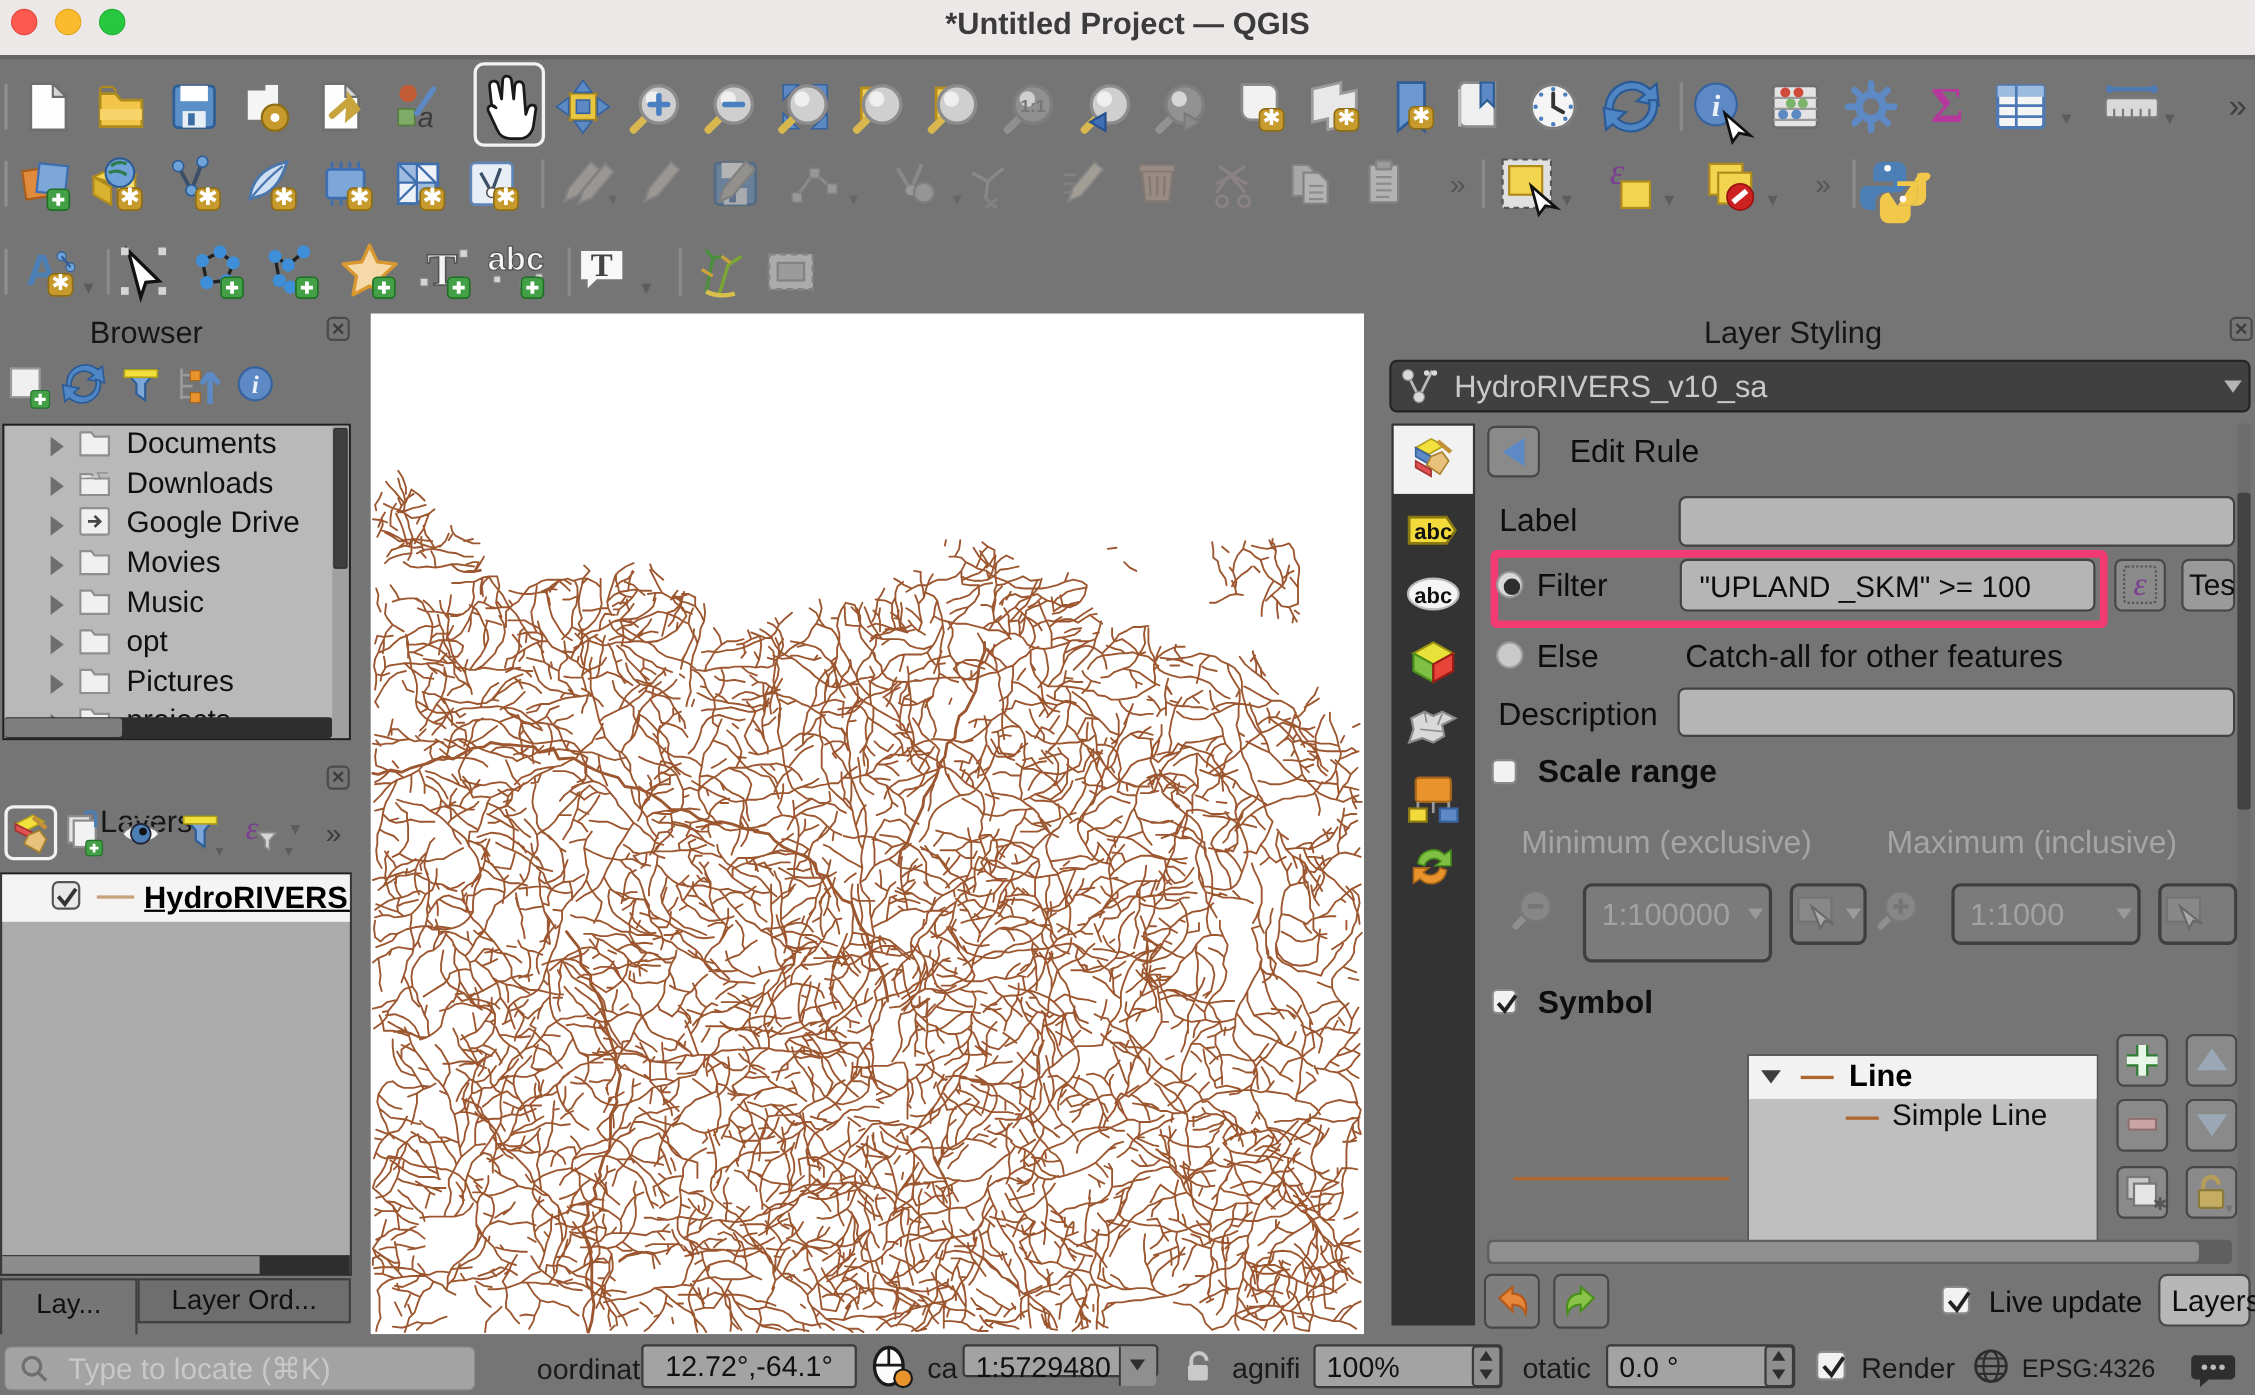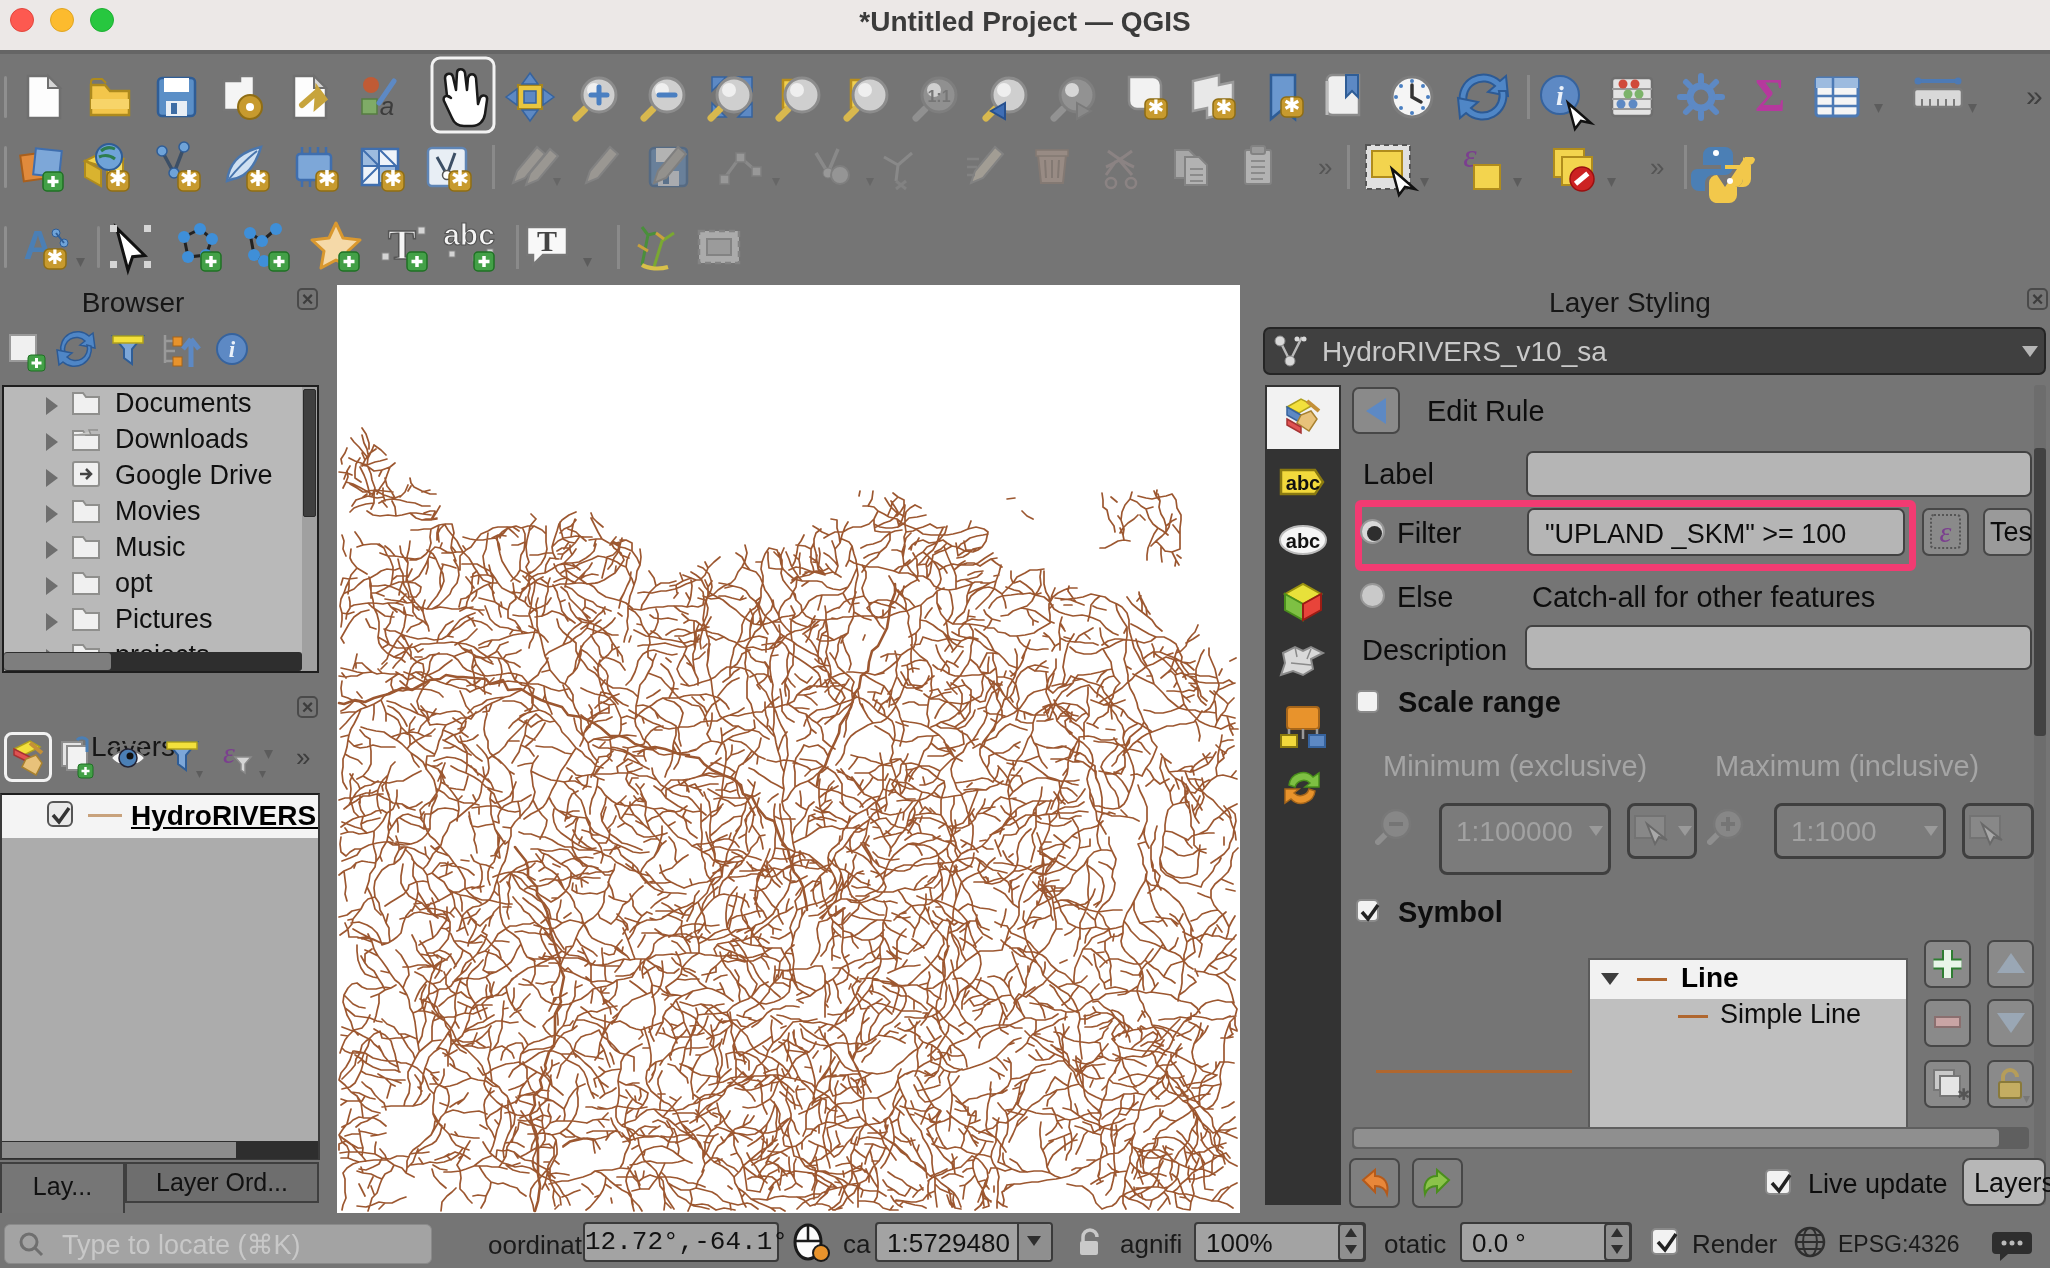--- a/index.html
+++ b/index.html
@@ -791,29 +791,29 @@
 <div class="abs" style="left:1974px;top:1168px;font-size:27px;color:#0d0d0d;">Layers</div>
 
 <div class="abs" style="left:0;top:1213px;width:2050px;height:55px;background:#757575;"></div>
 <div class="abs" style="left:4px;top:1224px;width:428px;height:40px;background:#a3a3a3;border:1px solid #8a8a8a;border-radius:6px;"></div>
 <svg class="abs" style="left:16px;top:1230px;" width="30" height="30">
     <circle cx="13" cy="12" r="8" fill="none" stroke="#6f6f6f" stroke-width="3"></circle>
     <line x1="19" y1="18" x2="26" y2="25" stroke="#6f6f6f" stroke-width="3"></line>
   </svg>
 <div class="abs" style="left:62px;top:1229px;font-size:27px;color:#c8c8c8;">Type to locate (⌘K)</div>
 <div class="stat-lbl" style="left:488px;top:1230px;">oordinat</div>
-<div class="stat-in" style="left:583px;top:1222px;width:196px;height:40px;text-align:center;line-height:37px;font-family:Liberation Mono, monospace;">12.72°,-64.1°</div>
+<div class="stat-in" style="left:583px;top:1222px;width:196px;height:40px;text-align:center;line-height:37px;">12.72°,-64.1°</div>
 <svg class="abs" style="left:790px;top:1220px;" width="44" height="46">
     <ellipse cx="18" cy="22" rx="13" ry="17" fill="#fcfcfc" stroke="#1a1a1a" stroke-width="3"></ellipse>
     <path d="M18,5 v16 M5,21 h26" stroke="#1a1a1a" stroke-width="2.5" fill="none"></path>
     <circle cx="31" cy="33" r="9" fill="#1a1a1a"></circle>
     <circle cx="31" cy="33" r="7" fill="#e8932c"></circle>
   </svg>
 <div class="stat-lbl" style="left:843px;top:1229px;">ca</div>
-<div class="stat-in" style="left:875px;top:1222px;width:178px;height:40px;">
+<div class="stat-in" style="left:875px;top:1222px;width:178px;height:30px;">
     <span style="position:absolute;left:10px;top:2px;line-height:34px;">1:5729480</span>
     <span style="position:absolute;right:0;top:0;width:34px;height:36px;background:#8f8f8f;border-left:2px solid #3a3a3a;border-radius:0 4px 4px 0;"></span>
     <span style="position:absolute;right:10px;top:12px;width:0;height:0;border-left:7px solid transparent;border-right:7px solid transparent;border-top:10px solid #2e2e2e;"></span>
   </div>
 <svg class="abs" style="left:1072px;top:1225px;" width="36" height="36">
     <path d="M11,16 v-4 a7,7 0 0 1 14,0" fill="none" stroke="#c9c9c9" stroke-width="3.5"></path>
     <rect x="8" y="16" width="18" height="14" rx="2" fill="#c9c9c9"></rect>
   </svg>
 <div class="stat-lbl" style="left:1120px;top:1229px;">agnifi</div>
 <div class="stat-in" style="left:1194px;top:1222px;width:172px;height:40px;">

